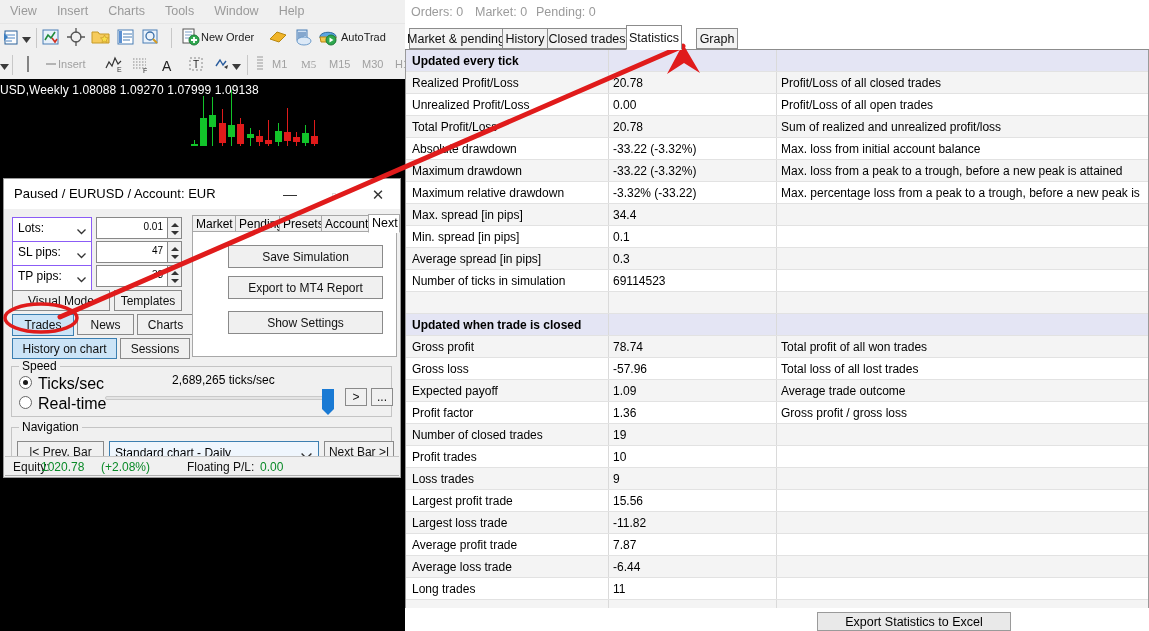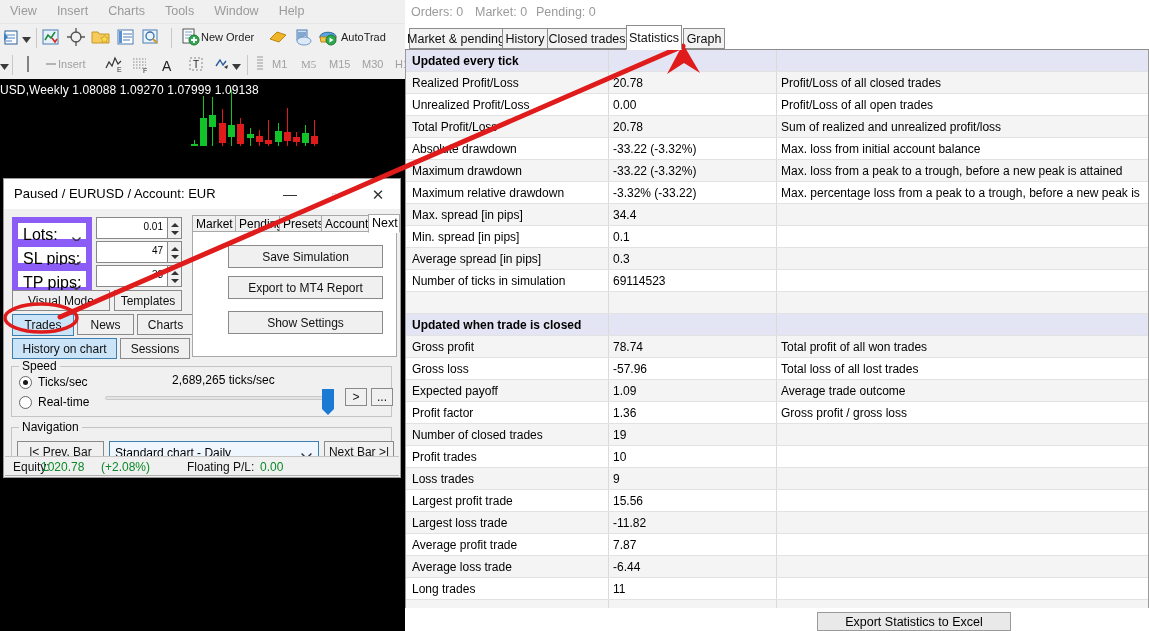--- a/index.html
+++ b/index.html
@@ -72,21 +72,21 @@
   .wbtn .glyph {
     position:absolute; left:50%; top:50%; transform:translate(-50%,-50%);
     font-size:14px; color:#333; line-height:1;
   }
 
   .dlg-body { position:absolute; left:0; top:30px; width:396px; height:268px; }
 
   
   .combo {
     position:absolute; width:80px; height:28px; background:#ffffff;
-    border:6px solid #8b5cf6; font-size:16px;
+    border:1px solid #8b5cf6; font-size:12px;
   }
   .combo .txt { position:absolute; left:5px; top:3px; }
   .combo .chev {
     position:absolute; right:5px; top:6px; width:9px; height:9px;
   }
   .numbox {
     position:absolute; width:72px; height:22px; background:#ffffff;
     border:1px solid #888;
   }
   .numbox .val {
@@ -137,21 +137,21 @@
     padding:0 3px; font-size:12px; color:#000;
   }
   .radio {
     position:absolute; width:13px; height:13px; border-radius:50%;
     border:1px solid #666; background:#fff;
   }
   .radio.on::after {
     content:''; position:absolute; left:3px; top:3px; width:5px; height:5px;
     border-radius:50%; background:#1a1a1a;
   }
-  .rlabel { position:absolute; font-size:12px; }
+  .rlabel { position:absolute; font-size:16px; }
 
   #slider-track {
     position:absolute; height:4px; background:#e4e4e4;
     border:1px solid #c9c9c9; border-radius:2px;
   }
   #slider-thumb {
     position:absolute; width:12px; height:20px; background:#1a7ad4;
   }
   #slider-thumb::after{
     content:''; position:absolute; left:0; bottom:-6px;
@@ -601,21 +601,21 @@
     <span style="left:6px;">Orders: 0</span>
     <span style="left:70px;">Market: 0</span>
     <span style="left:131px;">Pending: 0</span>
   </div>
 
   <div id="tabstrip">
     <div class="ttab" style="left:4px;width:94px;">Market &amp; pending</div>
     <div class="ttab" style="left:97px;width:46px;">History</div>
     <div class="ttab" style="left:142px;width:80px;">Closed trades</div>
     <div class="ttab sel" style="left:221px;width:56px;">Statistics</div>
-    <div class="ttab" style="left:278px;width:42px;text-align:center;">Graph</div>
+    <div class="ttab" style="left:291px;width:42px;text-align:center;">Graph</div>
   </div>
 
   <div id="stats-table">
       <div class="srow section">
         <span class="c1">Updated every tick</span>
         <span class="c2"></span>
         <span class="c3"></span>
         <span class="vline" style="left: 202px;"></span>
         <span class="vline" style="left: 370px;"></span>
         <span class="rowline"></span>

